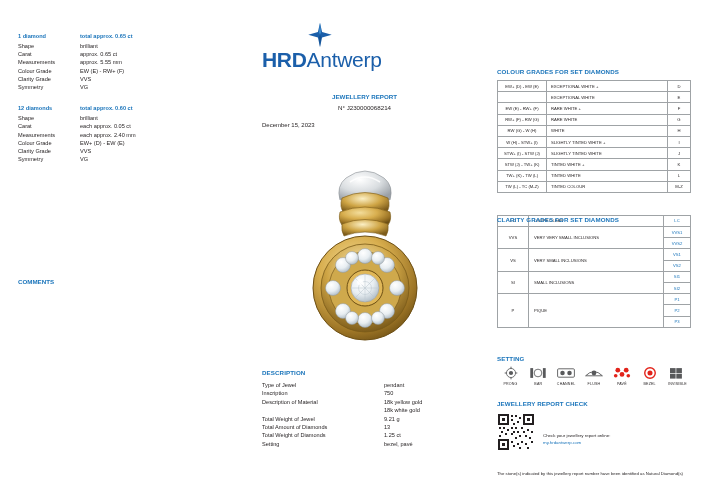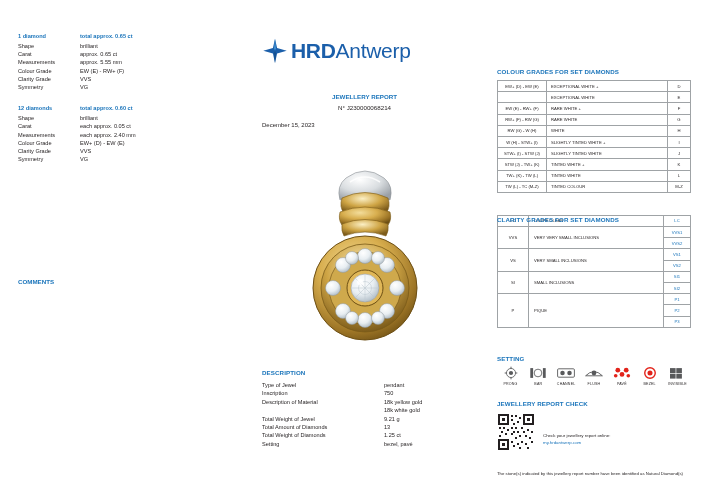--- a/index.html
+++ b/index.html
@@ -57,23 +57,24 @@
     top: 278px;
     color: #1b75bb;
     font-size: 6.2px;
     font-weight: bold;
   }
 
   
   .logo-wrap {
     position: absolute;
     left: 262px;
-    top: 38px;
+    top: 22px;
     display: flex;
     align-items: center;
+    flex-direction: column;
   }
   .logo-text {
     font-size: 21px;
     color: #1b5faa;
     letter-spacing: -0.3px;
     font-family: "Liberation Sans", sans-serif;
   }
   .logo-text b { font-weight: bold; }
 
   .report-title {

